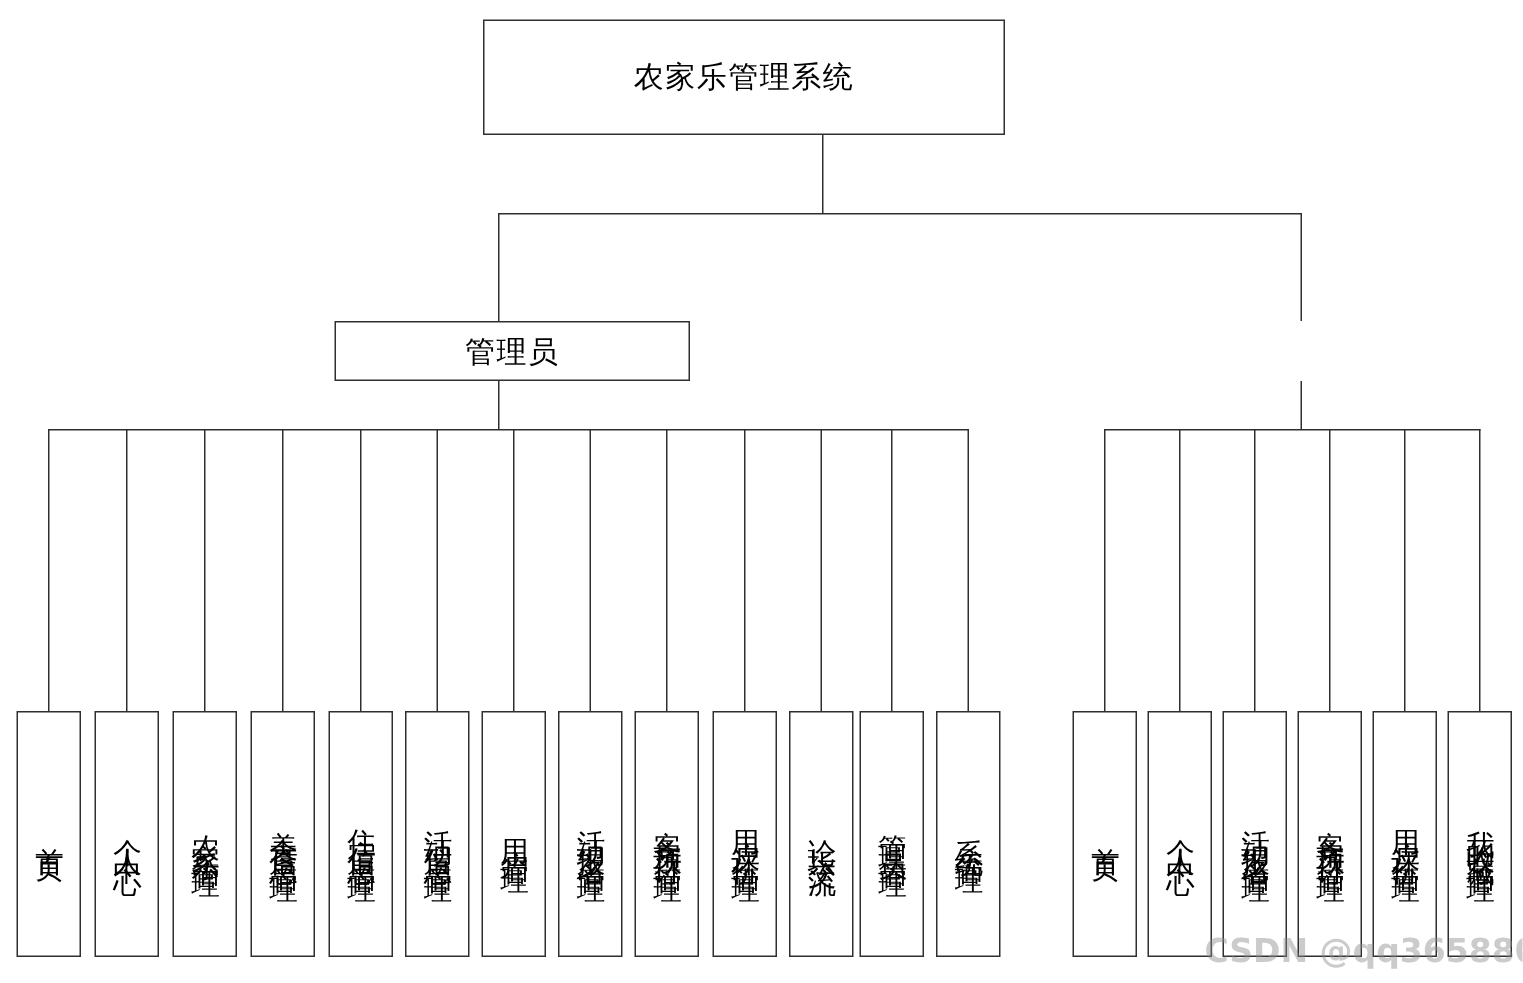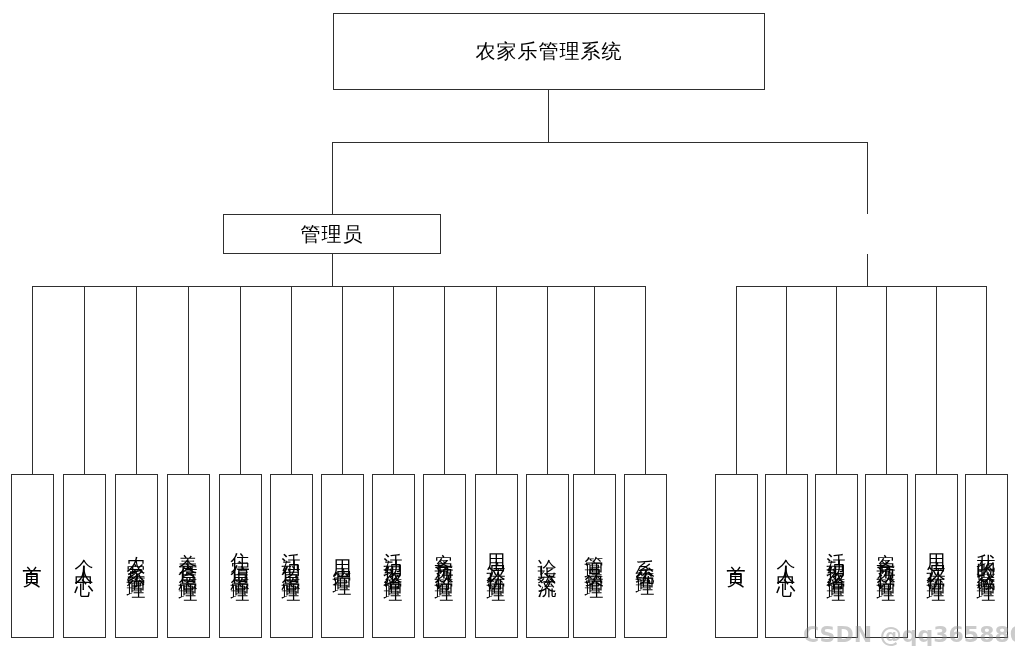--- a/index.html
+++ b/index.html
@@ -41,30 +41,30 @@
     color: rgba(140, 140, 140, 0.45);
     white-space: nowrap;
     pointer-events: none;
   }
 </style>
 </head>
 <body>
 
 <div class="stage">
 
-  <div class="box hbox" style="left:333px; top:13px; width:432px; height:77px;">
+  <div class="box hbox" style="left:322px; top:13px; width:348px; height:77px;">
     <span>农家乐管理系统</span>
   </div>
 
   <div class="line vline" style="left:548px; top:90px; height:52px;"></div>
   <div class="line hline" style="left:332px; top:142px; width:536px;"></div>
   <div class="line vline" style="left:332px; top:142px; height:72px;"></div>
   <div class="line vline" style="left:867px; top:142px; height:72px;"></div>
 
-  <div class="box hbox" style="left:223px; top:214px; width:218px; height:40px;">
+  <div class="box hbox" style="left:223px; top:214px; width:237px; height:40px;">
     <span>管理员</span>
   </div>
 
   <div class="line vline" style="left:332px; top:254px; height:32px;"></div>
   <div class="line hline" style="left:32px; top:286px; width:614px;"></div>
   <div class="line vline" style="left:32px;  top:286px; height:188px;"></div>
   <div class="line vline" style="left:84px;  top:286px; height:188px;"></div>
   <div class="line vline" style="left:136px; top:286px; height:188px;"></div>
   <div class="line vline" style="left:188px; top:286px; height:188px;"></div>
   <div class="line vline" style="left:240px; top:286px; height:188px;"></div>

